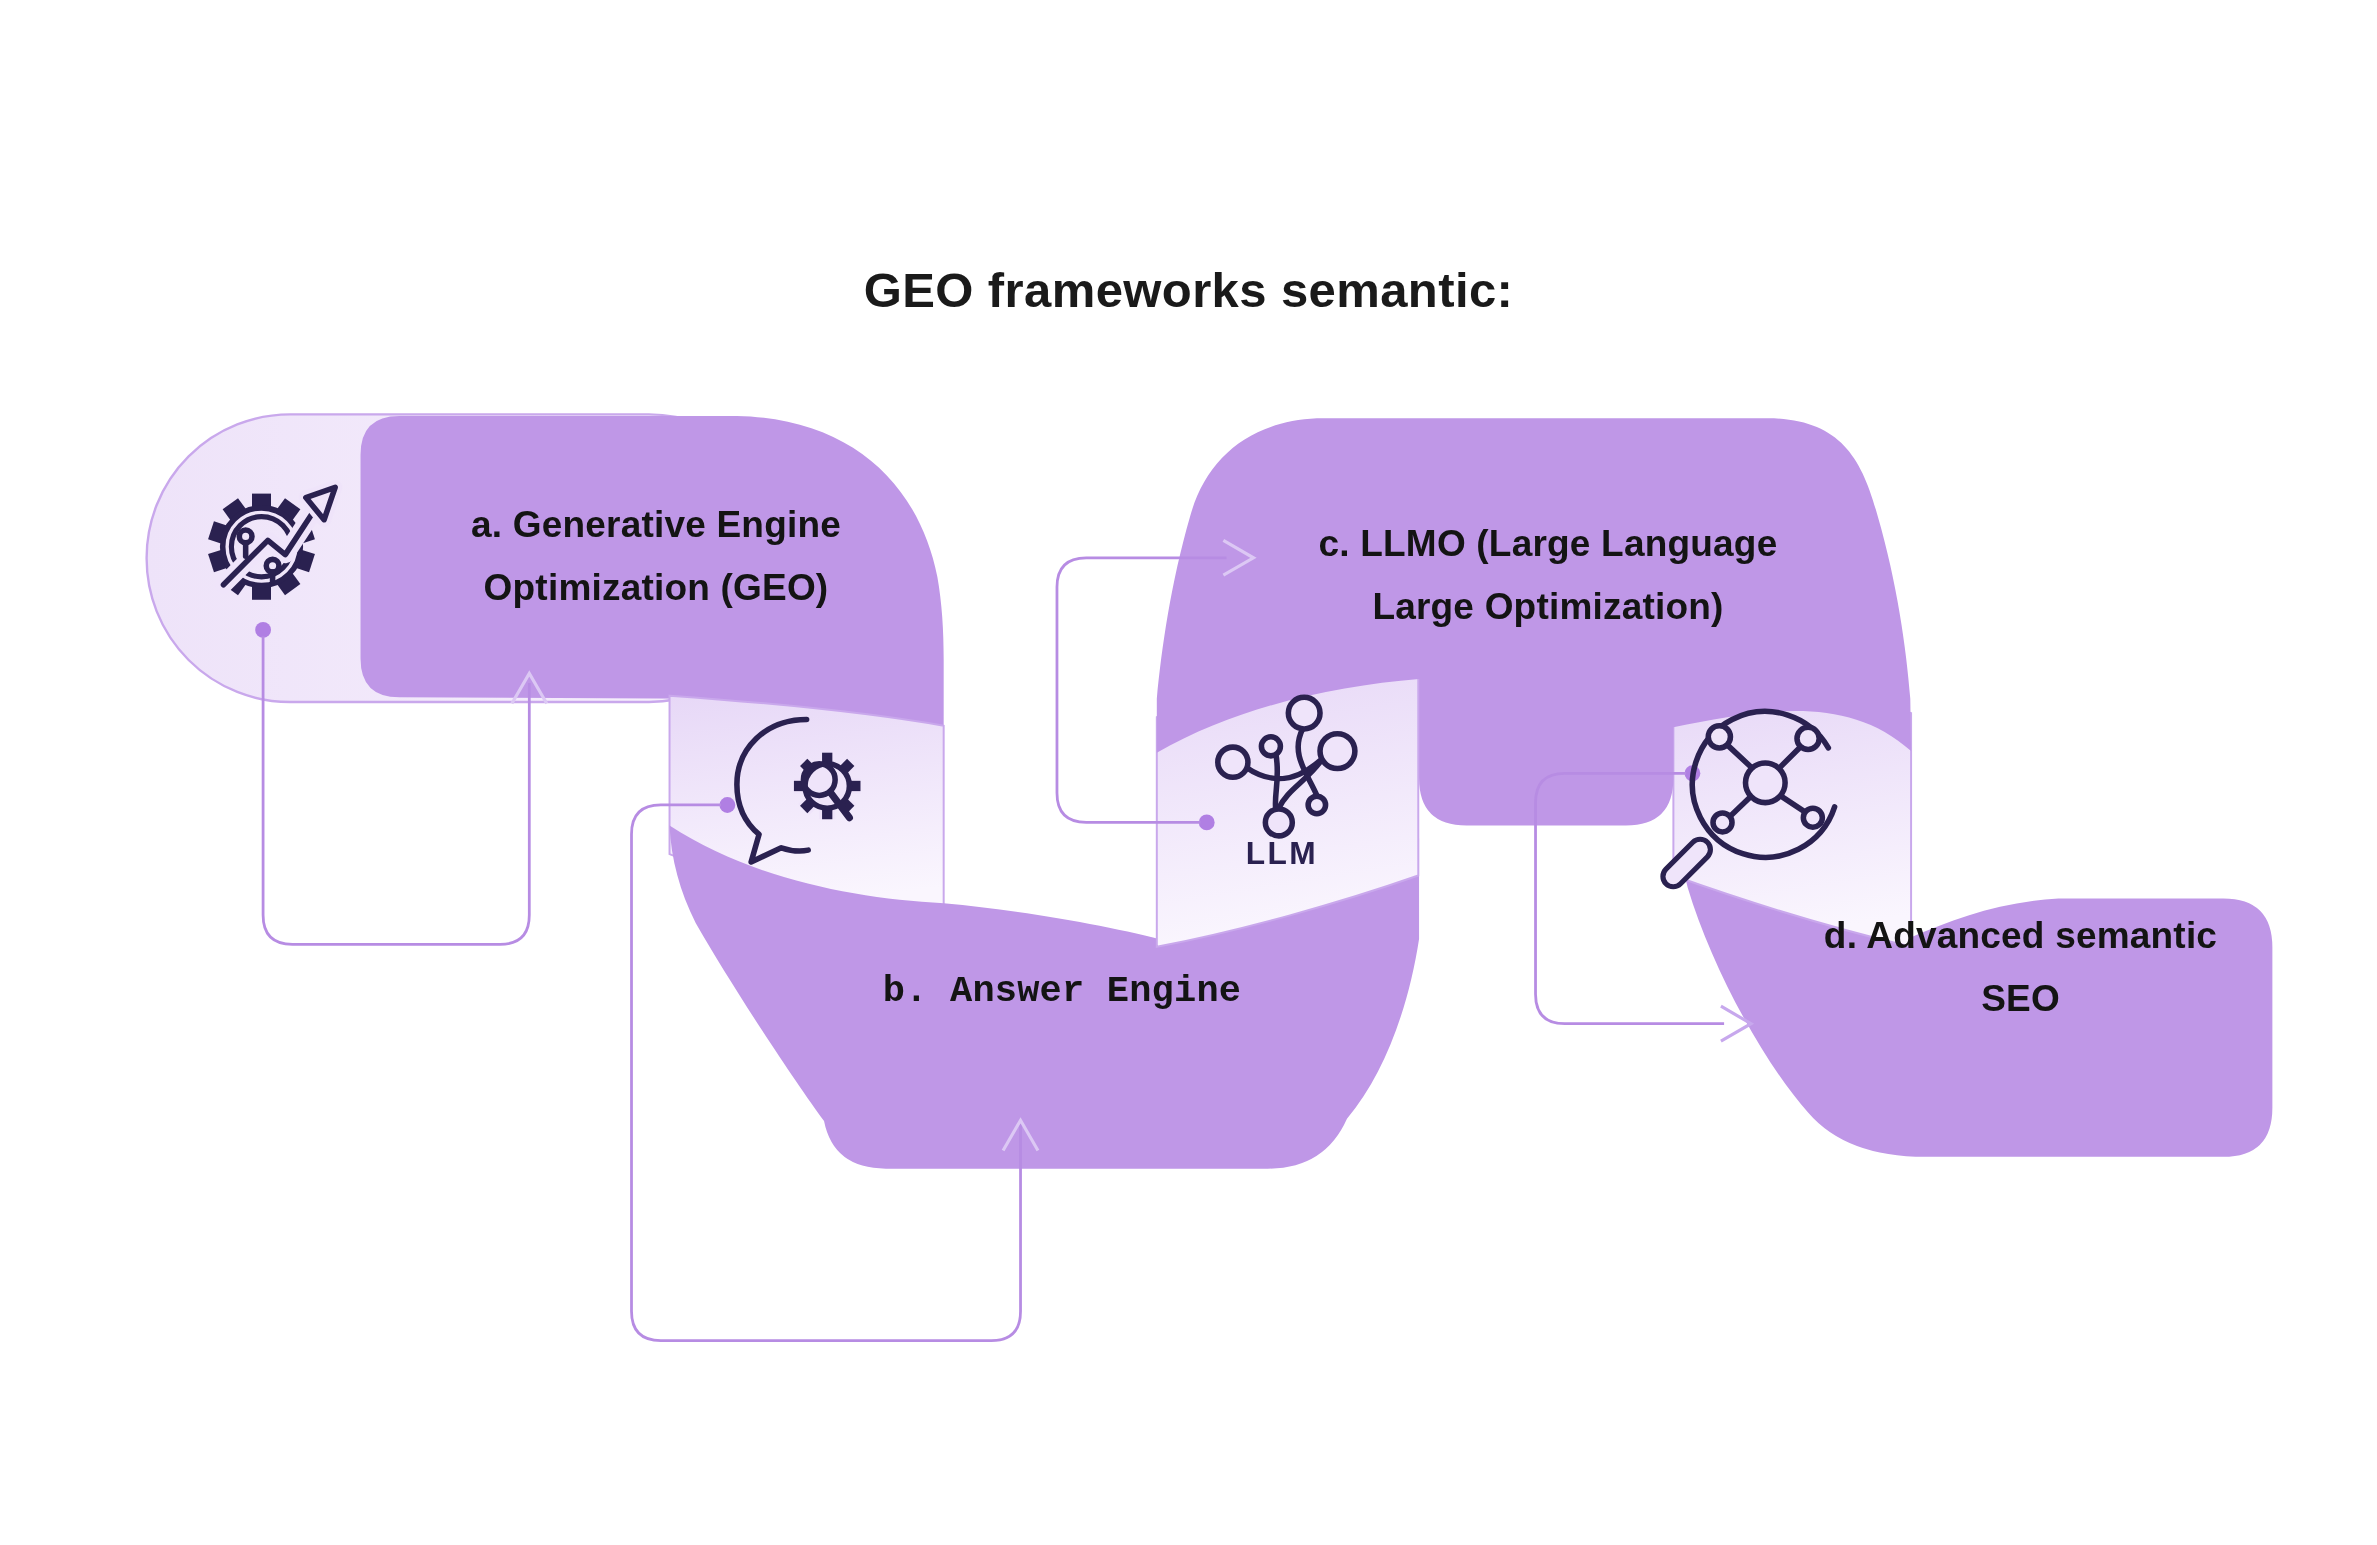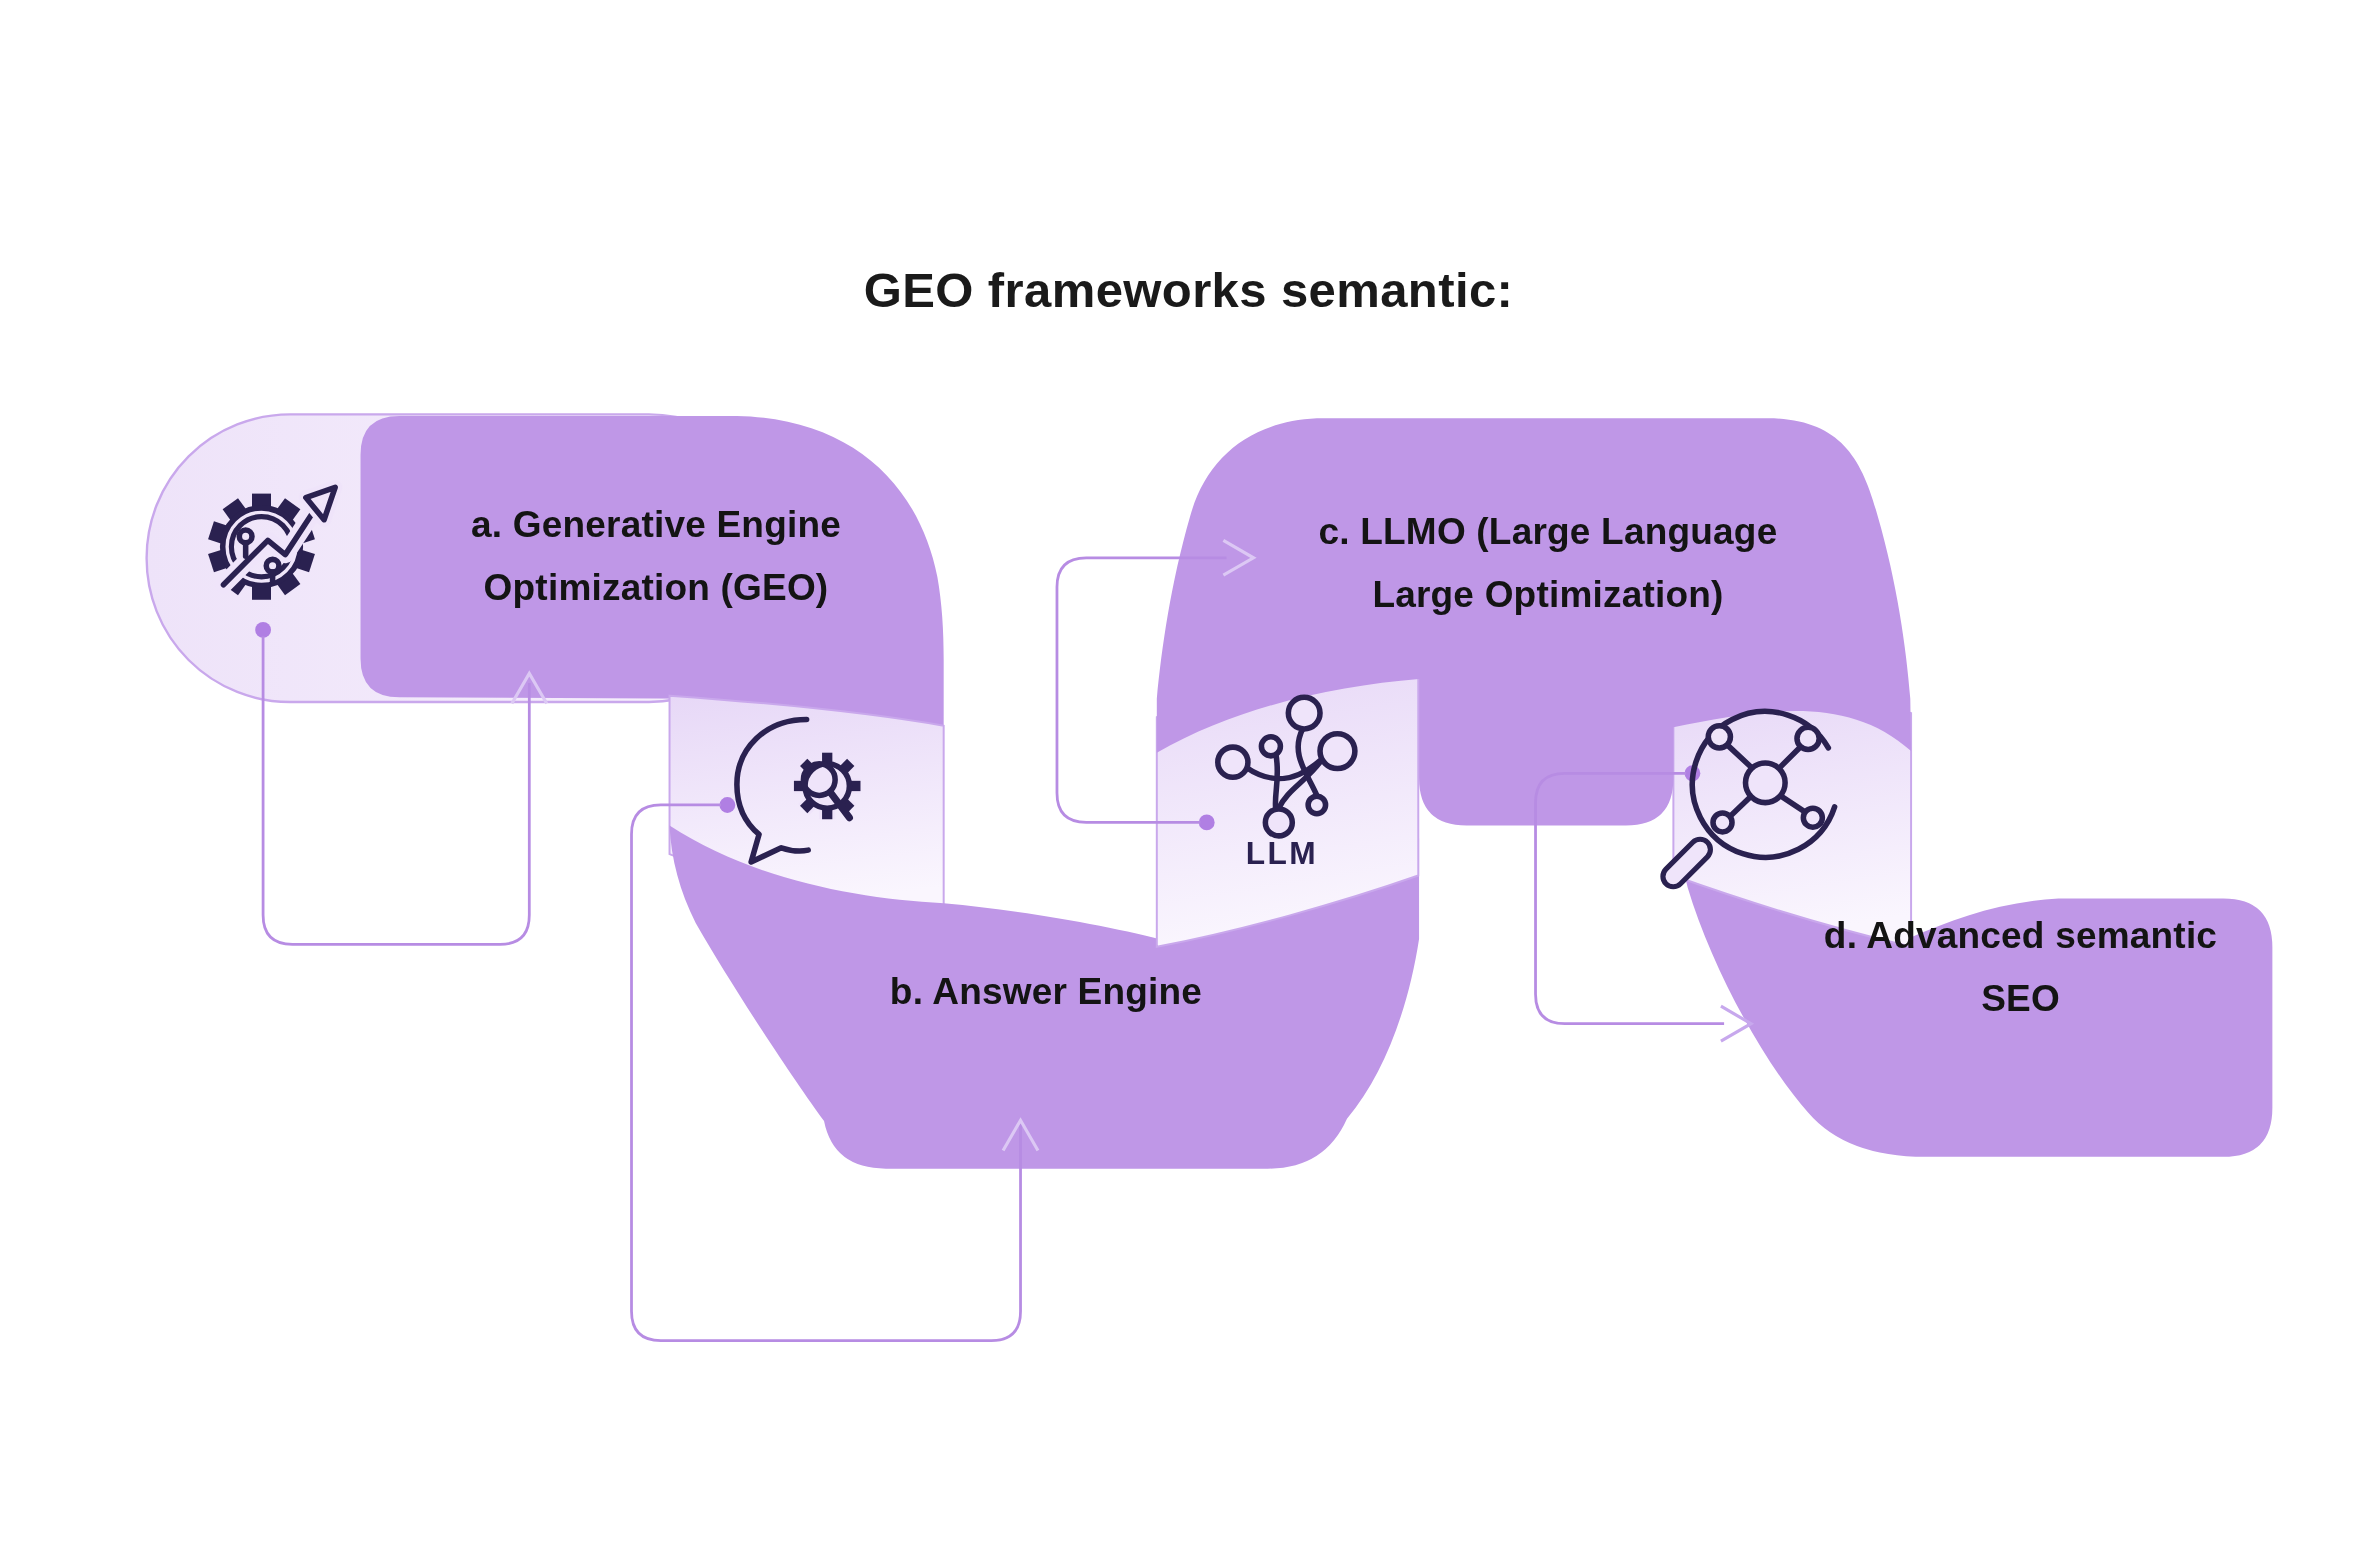--- a/index.html
+++ b/index.html
@@ -5,22 +5,22 @@
   html,body{margin:0;padding:0;background:#ffffff;}
   body{width:2377px;height:1545px;overflow:hidden;font-family:"Liberation Sans", sans-serif;}
   .stage{position:relative;width:2377px;height:1545px;background:#ffffff;}
   .stage svg{position:absolute;left:0;top:0;}
   .page-title{position:absolute;left:0;top:262px;width:2377px;text-align:center;
     font-size:49px;font-weight:700;color:#1a1a1a;letter-spacing:0.4px;}
   .seg-label{position:absolute;text-align:center;font-size:37px;font-weight:700;
     color:#141414;line-height:63px;letter-spacing:0.2px;}
   .seg-label span{display:block;}
   .label-a{left:363px;top:493px;width:586px;}
-  .label-b{left:713px;top:960px;width:666px;}
-  .label-c{left:1213px;top:500px;width:670px;}
+  .label-b{left:729px;top:960px;width:666px;font-family:Liberation Mono, monospace;}
+  .label-c{left:1213px;top:512px;width:670px;}
   .label-d{left:1751px;top:904px;width:539px;text-align:center;}
 </style>
 </head>
 <body>
 
 <div class="stage">
 
 <svg width="2377" height="1545" viewBox="0 0 3000 1950">
   <defs>
     <linearGradient id="pillGrad" x1="0" y1="0" x2="1" y2="0">

